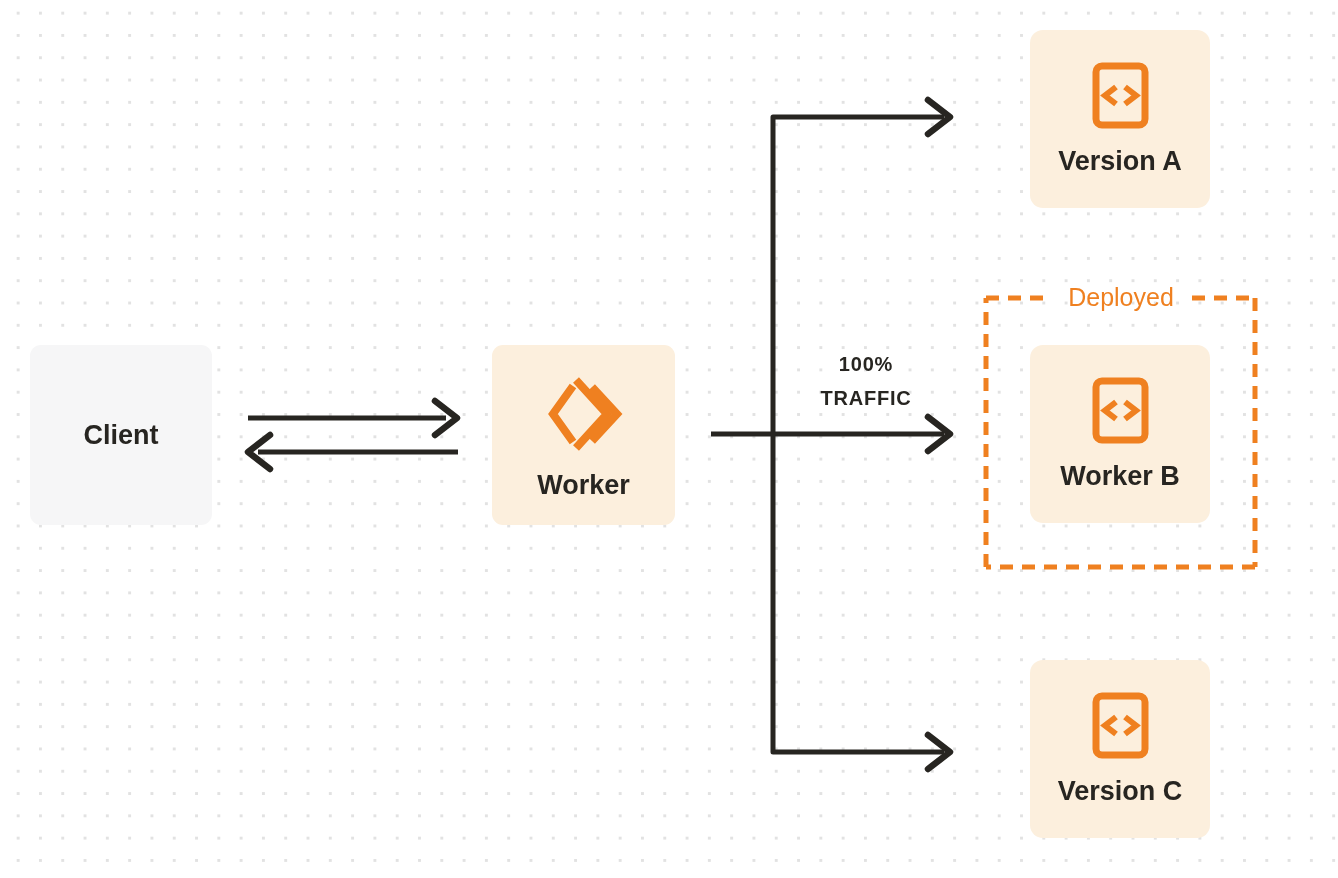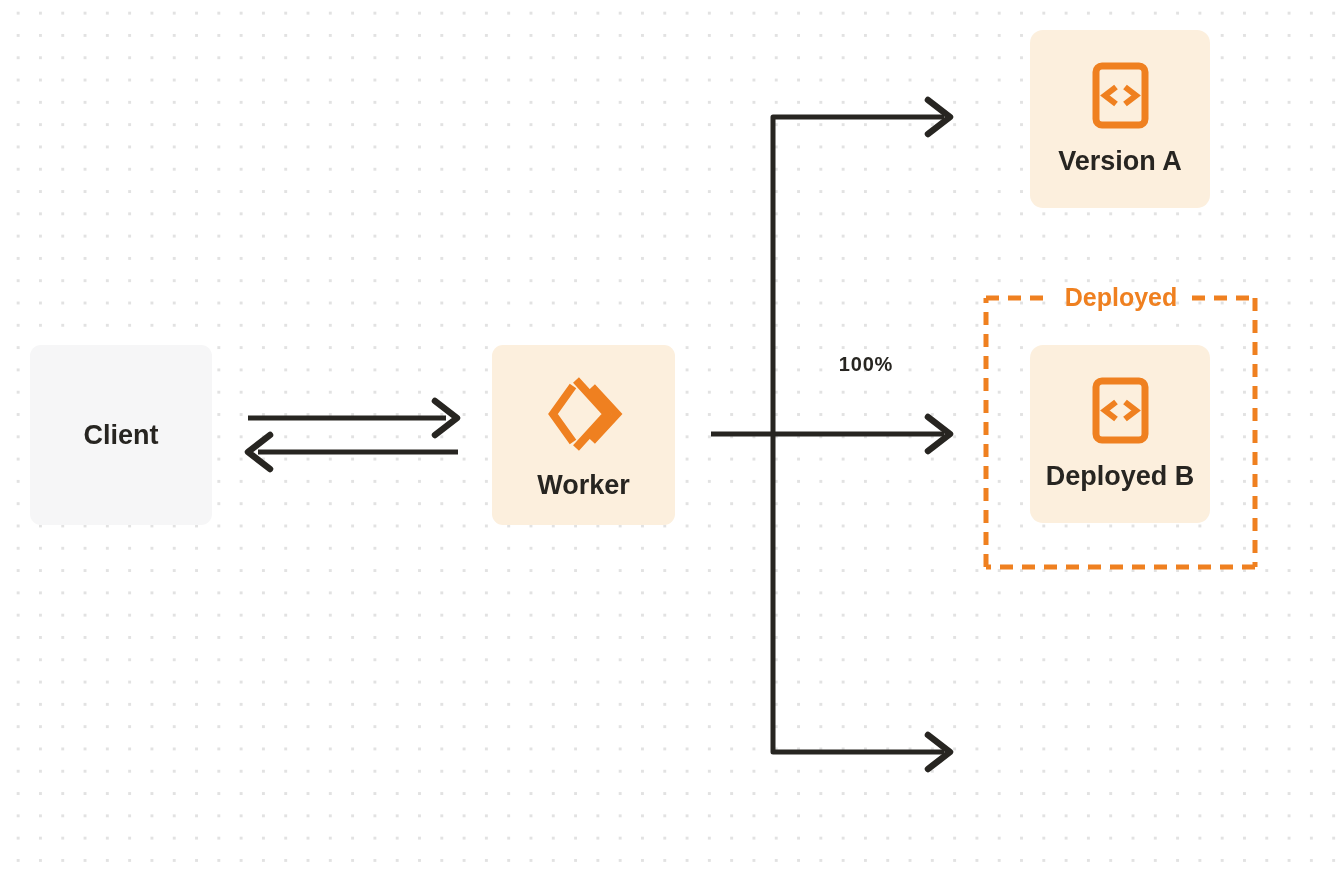--- a/index.html
+++ b/index.html
@@ -75,21 +75,21 @@
     font-size:20px;
     line-height:34px;
     letter-spacing:0.8px;
     white-space:nowrap;
   }
   .deployed-label{
     position:absolute;
     left:986px;top:298px;width:270px;
     transform:translateY(-52%);
     text-align:center;
-    font-weight:700;
+    font-weight:400;
     font-size:25px;
     color:var(--accent);
     white-space:nowrap;
   }
   .stroke-ink{stroke:var(--ink);fill:none;}
   .stroke-accent{stroke:var(--accent);fill:none;}
 </style>
 </head>
 <body>
 
@@ -145,23 +145,34 @@
   </div>
 
   <div class="node version version-b">
     <span class="icon-wrap">
       <svg width="57" height="67" viewBox="0 0 57 67" aria-hidden="true">
         <rect x="4" y="4" width="49" height="59" rx="6" class="stroke-accent" stroke-width="7"></rect>
         <polyline class="stroke-accent" points="24,25 13,33.5 24,42" stroke-width="6"></polyline>
         <polyline class="stroke-accent" points="33,25 44,33.5 33,42" stroke-width="6"></polyline>
       </svg>
     </span>
-    <span class="node-label">Deployed B</span>
+    <span class="node-label">Worker B</span>
   </div>
 
+  <div class="node version version-c">
+    <span class="icon-wrap">
+      <svg width="57" height="67" viewBox="0 0 57 67" aria-hidden="true">
+        <rect x="4" y="4" width="49" height="59" rx="6" class="stroke-accent" stroke-width="7"></rect>
+        <polyline class="stroke-accent" points="24,25 13,33.5 24,42" stroke-width="6"></polyline>
+        <polyline class="stroke-accent" points="33,25 44,33.5 33,42" stroke-width="6"></polyline>
+      </svg>
+    </span>
+    <span class="node-label">Version C</span>
+  </div>
 
   <div class="traffic-label">
     <div class="t-line">100%</div>
+    <div class="t-line">TRAFFIC</div>
   </div>
 
   <div class="deployed-label">Deployed</div>
 
 </div>
 
 </body></html>

